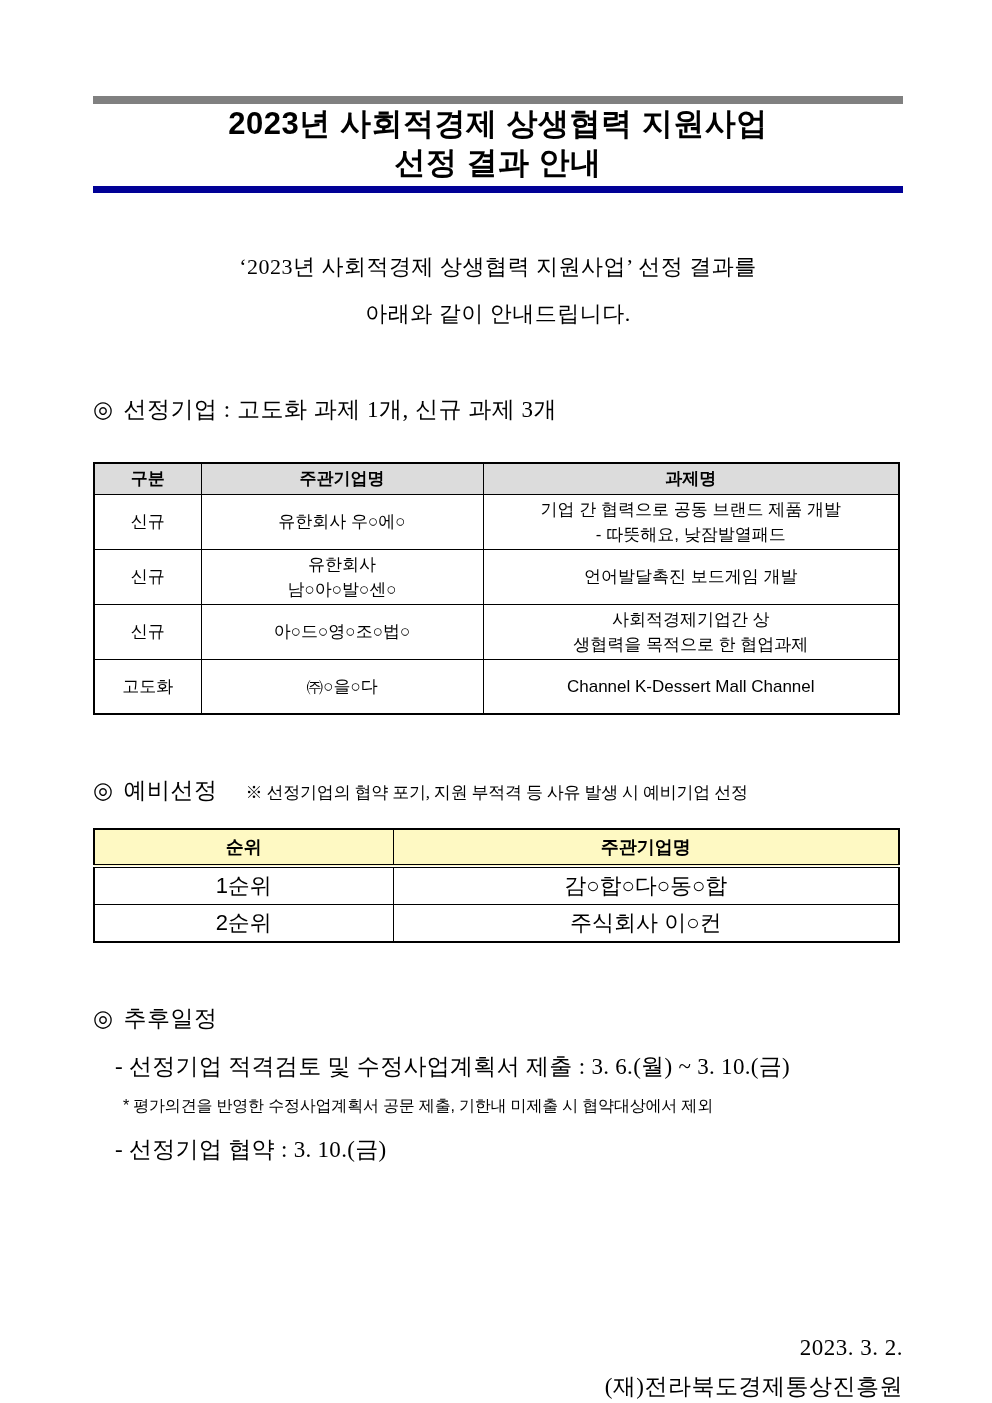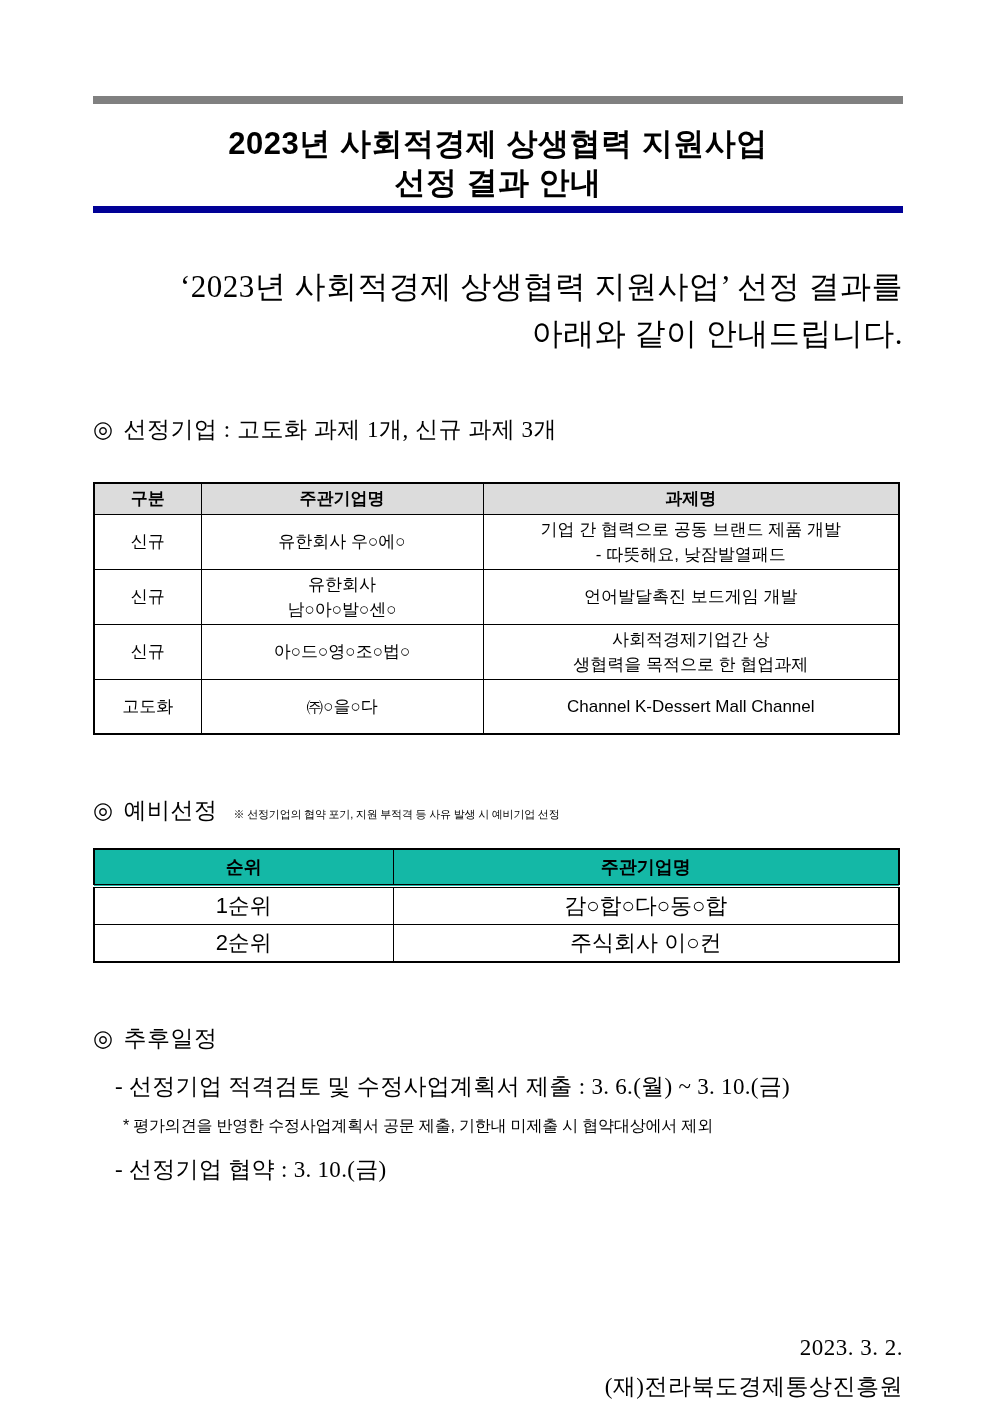--- a/index.html
+++ b/index.html
@@ -17,55 +17,55 @@
   }
 
   
   .top-rule {
     margin-top: 96px;
     height: 8px;
     background: #808080;
   }
   .doc-title {
     text-align: center;
-    padding-top: 20px;
+    padding-top: 0;
     font-family: "Liberation Sans", "DejaVu Sans", sans-serif;
     font-weight: 800;
     font-size: 31px;
     line-height: 39px;
     letter-spacing: 0.5px;
   }
   .title-underline {
     margin-top: 4px;
     height: 7px;
     background: #000096;
   }
 
   
   .intro {
     margin-top: 50px;
-    text-align: right;
-    font-size: 31px;
+    text-align: center;
+    font-size: 22px;
     line-height: 47px;
     letter-spacing: 0.5px;
   }
 
   
   .section-heading {
     font-size: 23px;
     letter-spacing: 0.5px;
   }
   .section-heading .marker { margin-right: 10px; }
   .sec1 { margin-top: 57px; }
   .sec2 { margin-top: 60px; }
   .sec3 { margin-top: 60px; }
   .inline-note {
-    font-family: Liberation Sans, sans-serif;
-    font-size: 11px;
-    margin-left: 16px;
+    font-family: Liberation Serif, serif;
+    font-size: 17px;
+    margin-left: 28px;
     letter-spacing: -0.2px;
   }
 
   
   table {
     border-collapse: collapse;
     table-layout: fixed;
     width: 805px;
     border: 2px solid #000;
     font-family: "Liberation Sans", "DejaVu Sans", sans-serif;
@@ -81,21 +81,21 @@
   .tbl-selected th { height: 31px; font-size: 17px; font-weight: 700; background: #dcdcdc; }
   .tbl-selected td { font-size: 17px; line-height: 25px; }
   .tbl-selected .col-type    { width: 107px; }
   .tbl-selected .col-company { width: 282px; }
   .tbl-selected .col-project { width: 416px; }
   .tbl-selected .r-two   { height: 52px; padding-left: 14px; }
   .tbl-selected .r-last  { height: 55px; }
 
   .tbl-reserve { margin-top: 22px; }
   .tbl-reserve th {
-    height: 37px; font-size: 18px; font-weight: 700; background: #14b8a6;
+    height: 37px; font-size: 18px; font-weight: 700; background: #fef9c3;
     border-bottom: 4px double #000;
   }
   .tbl-reserve td { height: 38px; font-size: 22px; }
   .tbl-reserve .col-rank    { width: 299px; }
   .tbl-reserve .col-company { width: 506px; }
 
   
   .schedule-item {
     font-size: 23px;
     letter-spacing: 0.3px;

